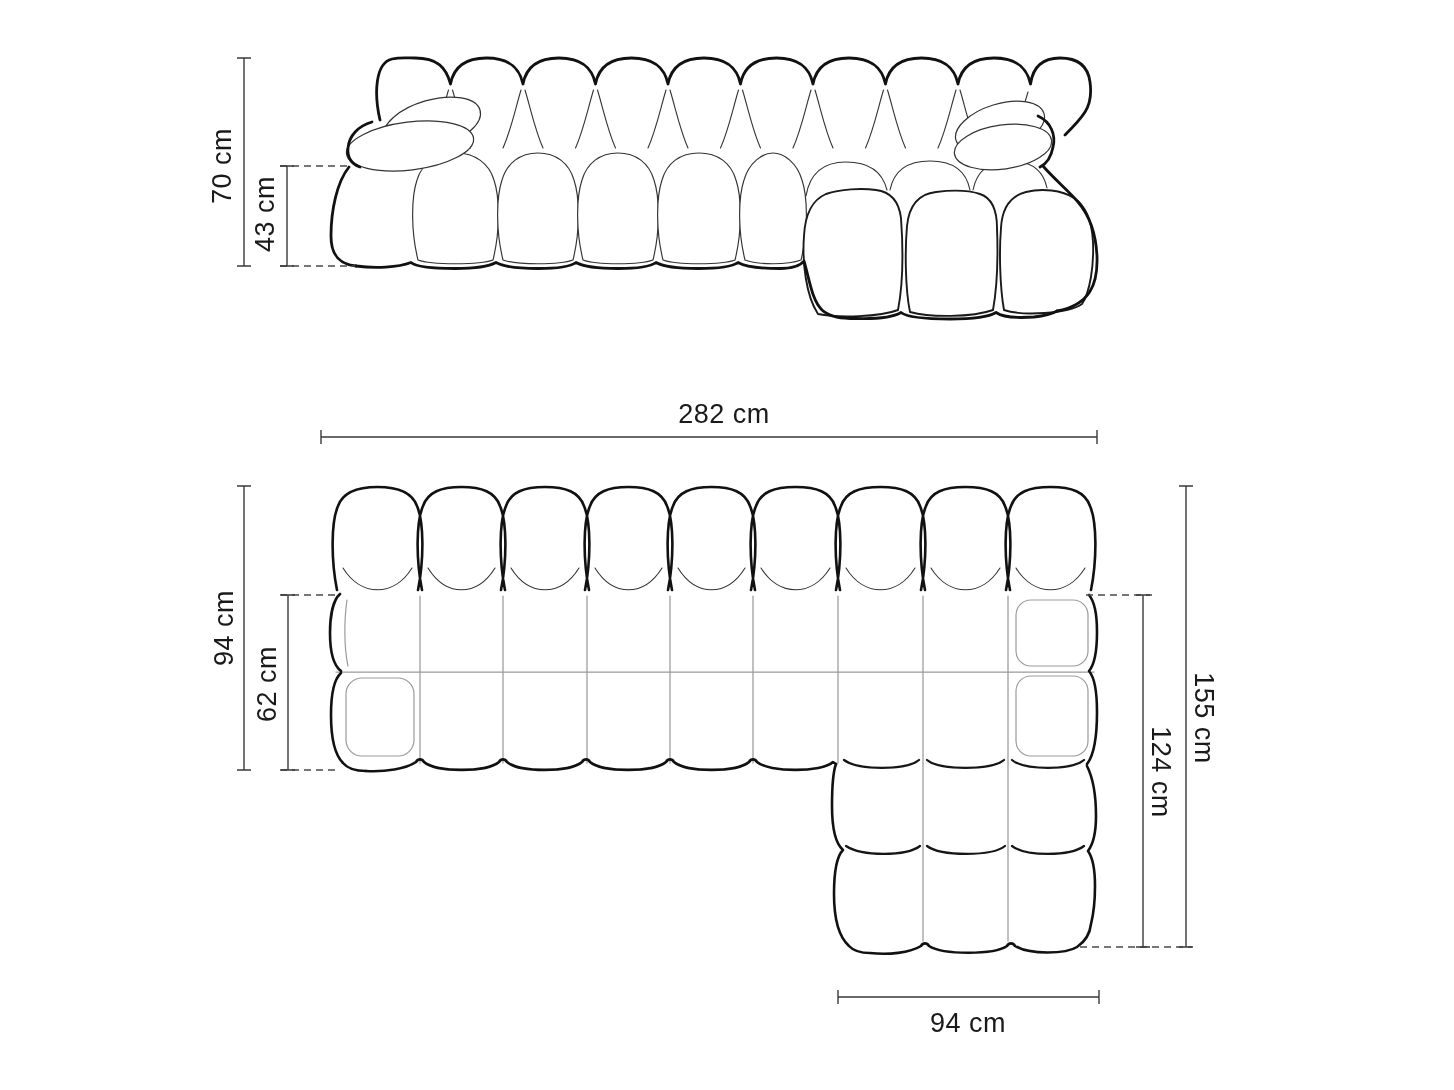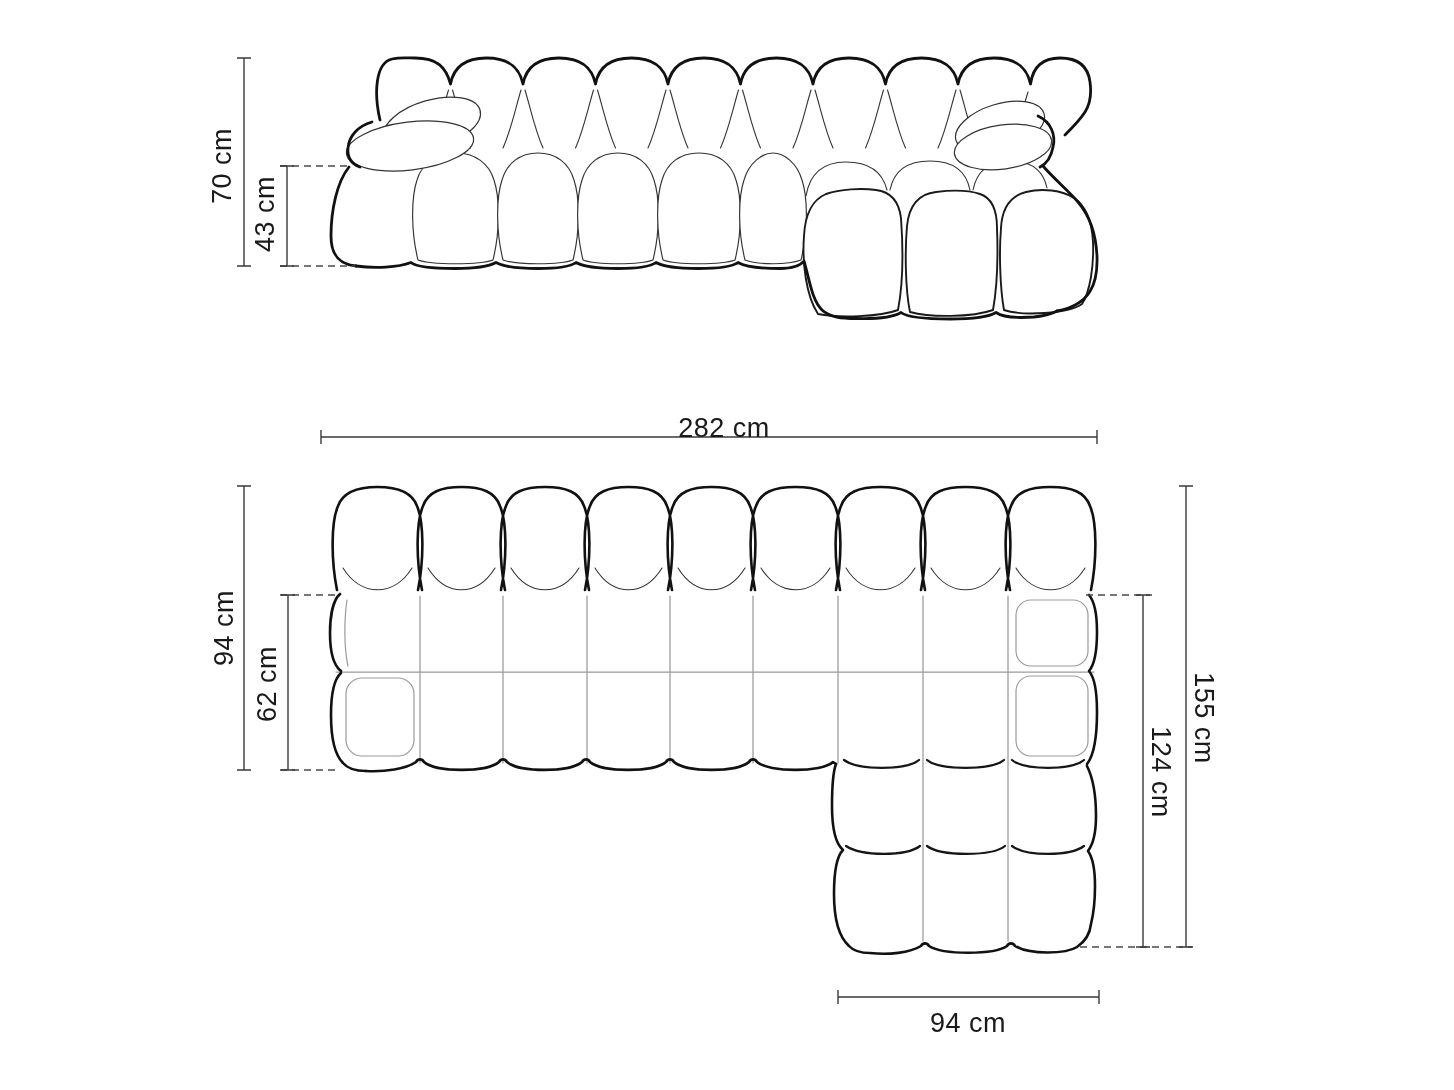--- a/index.html
+++ b/index.html
@@ -185,21 +185,21 @@
       <path d="M 1143,595 L 1143,947 M 1136,595 L 1150,595 M 1136,947 L 1150,947"></path>
 
       <path d="M 838,997 L 1099,997 M 838,990 L 838,1004 M 1099,990 L 1099,1004"></path>
     </g>
   </svg>
 
   <div class="dim-label rot-ccw" style="left:222px;top:166px;">70 cm</div>
 
   <div class="dim-label rot-ccw" style="left:265px;top:214px;">43 cm</div>
 
-  <div class="dim-label" style="left:724px;top:428px;">282 cm</div>
+  <div class="dim-label" style="left:724px;top:414px;">282 cm</div>
 
   <div class="dim-label rot-ccw" style="left:224px;top:628px;">94 cm</div>
 
   <div class="dim-label rot-ccw" style="left:267px;top:684px;">62 cm</div>
 
   <div class="dim-label rot-cw" style="left:1203px;top:718px;">155 cm</div>
 
   <div class="dim-label rot-cw" style="left:1160px;top:772px;">124 cm</div>
 
   <div class="dim-label" style="left:968px;top:1023px;">94 cm</div>

